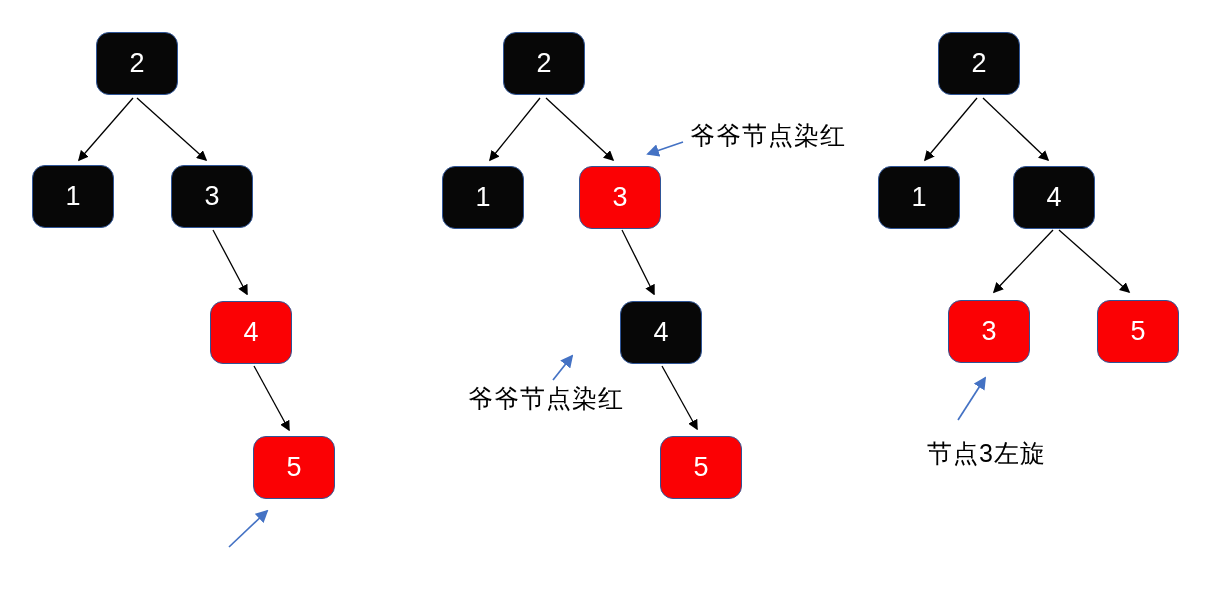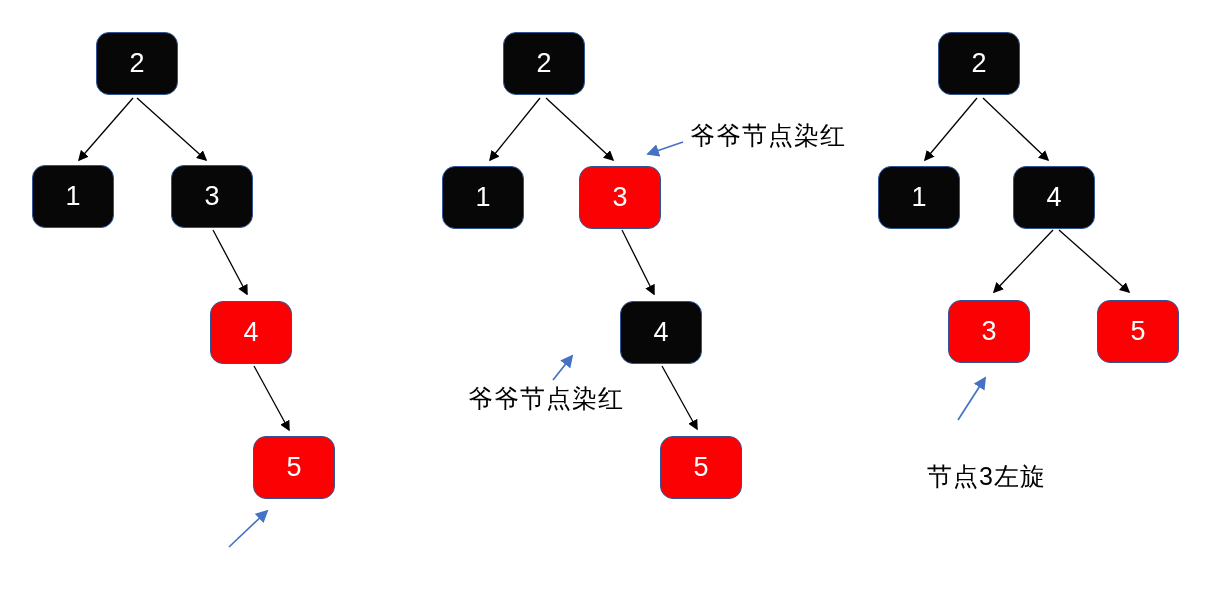--- a/index.html
+++ b/index.html
@@ -120,15 +120,15 @@
     </div>
   <div class="node black" style="left:1013px; top:166px;">
       <span>4</span>
     </div>
   <div class="node red" style="left:948px;  top:300px;">
       <span>3</span>
     </div>
   <div class="node red" style="left:1097px; top:300px;">
       <span>5</span>
     </div>
-  <div class="annotation" style="left:927px;  top:440px;margin-top:23px;">节点3左旋</div>
+  <div class="annotation" style="left:927px;  top:440px;">节点3左旋</div>
 
 </div>
 
 </body></html>

